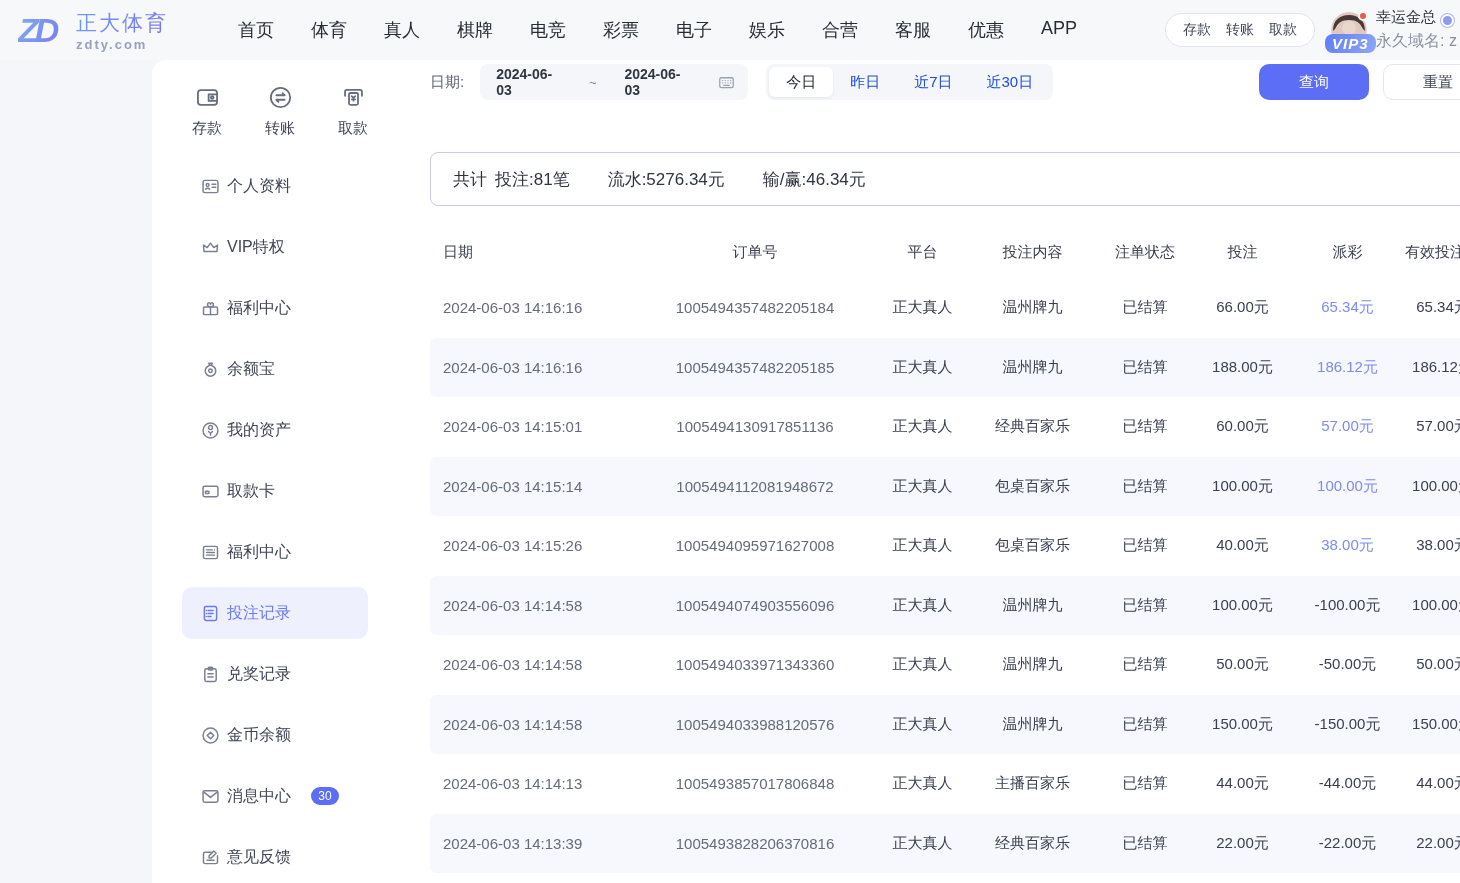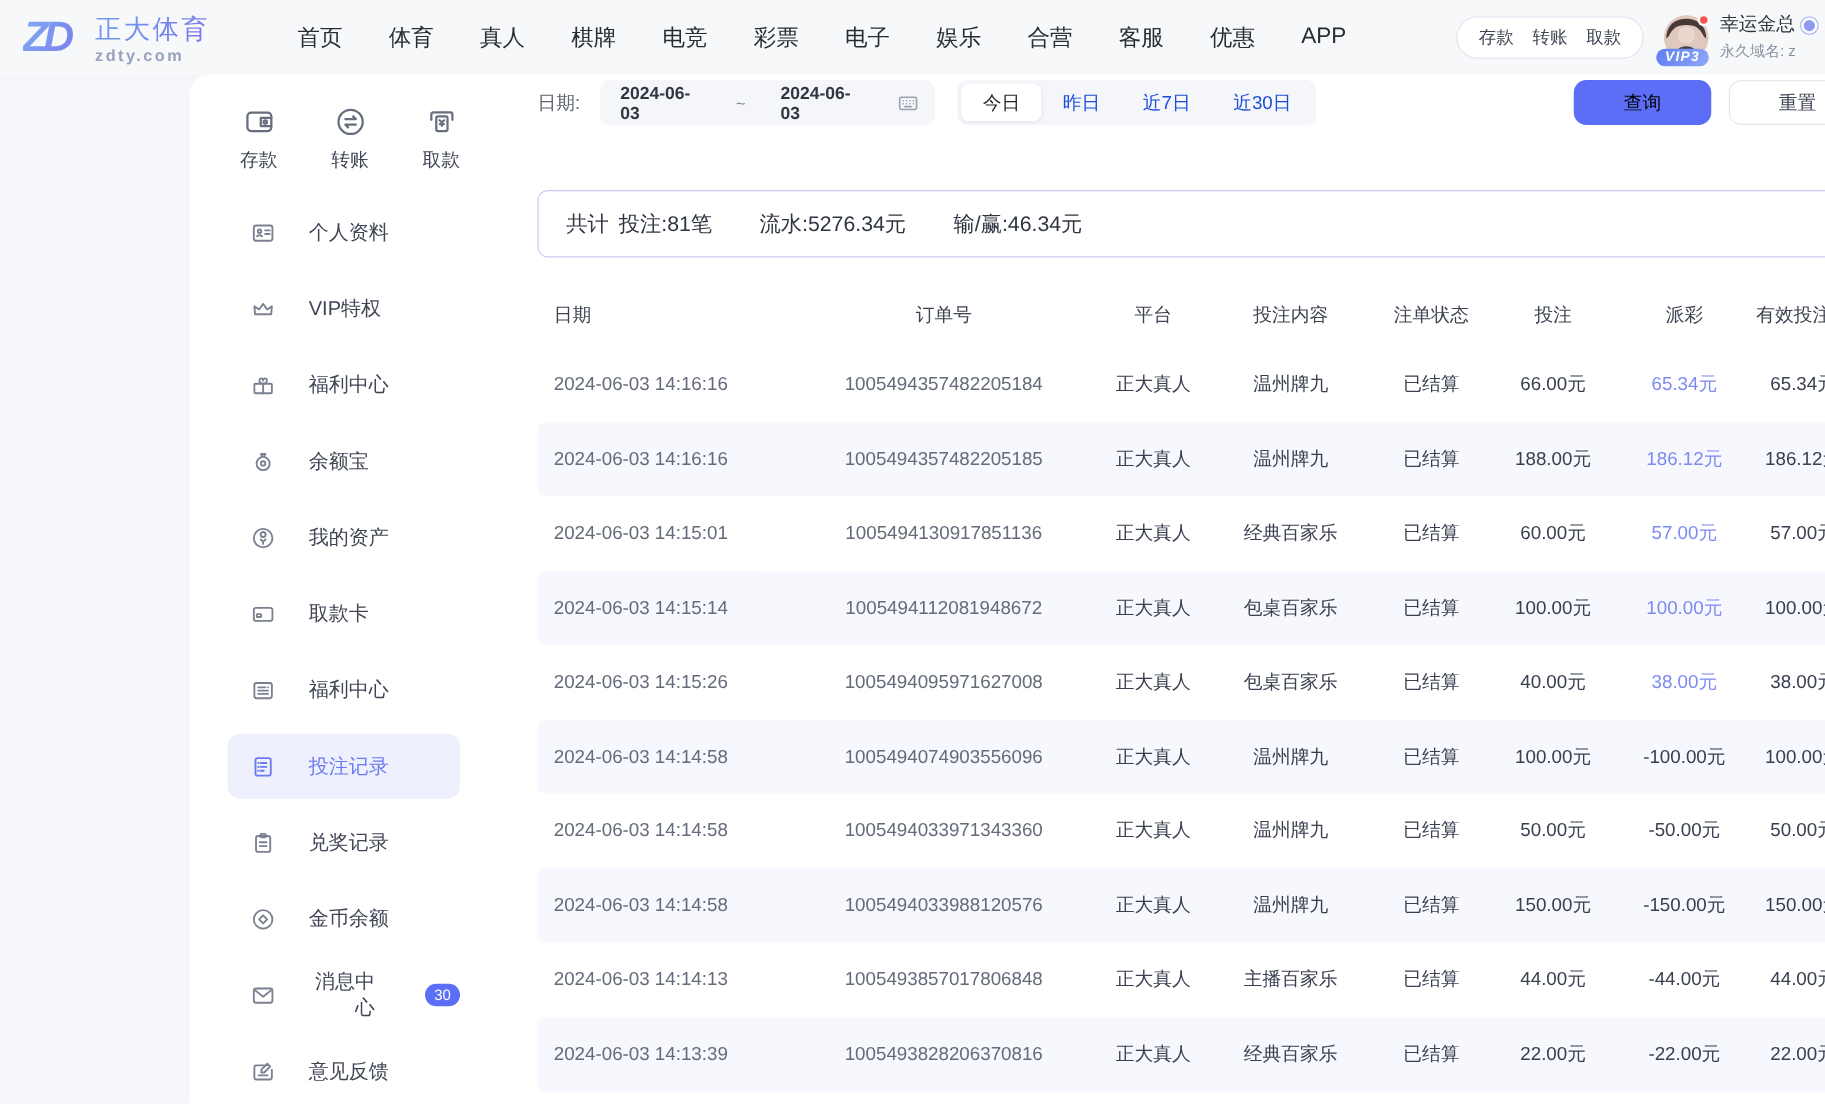--- a/index.html
+++ b/index.html
@@ -23,39 +23,39 @@
   .nav { display:flex; gap:37px; margin-left:42px; }
   .nav-item { font-size:18px; color:#272c35; cursor:pointer; white-space:nowrap; }
   .wallet-pill { margin-left:auto; display:flex; align-items:center; gap:15px; height:34px;
     padding:0 17px; border:1px solid #e2e5ef; border-radius:17px; background:#fff; }
   .wallet-pill span { font-size:14px; color:#3f4554; cursor:pointer; }
   .avatar-wrap { position:relative; margin-left:16px; flex:none; }
   .avatar { display:block; border-radius:50%; }
   .red-dot { position:absolute; top:-1px; right:-1px; width:10px; height:10px; border-radius:50%;
     background:#f4564e; border:2px solid #f7f8fa; }
   .vip-badge { position:absolute; left:-6px; bottom:-5px; padding:1px 7px; border-radius:8px;
-    background:linear-gradient(120deg,#5e7df2,#8fa8f7); color:#fff; font-size:11px;
+    background:linear-gradient(120deg,#5e7df2,#8fa8f7); color:#fff; font-size:15px;
     font-weight:700; font-style:italic; letter-spacing:1px; }
   .user-meta { margin-left:9px; width:84px; flex:none; overflow:visible; }
   .user-name { font-size:15px; font-weight:500; color:#2c313b; white-space:nowrap; }
-  .user-sub { font-size:12px; color:#8a90a0; white-space:nowrap; margin-top:4px; }
+  .user-sub { font-size:16px; color:#8a90a0; white-space:nowrap; margin-top:4px; }
 
   
   .content { margin-left:152px; height:823px; background:#fff; border-top-left-radius:14px;
     display:flex; }
 
   
   .sidebar { width:260px; flex:none; padding-top:24px; }
   .quick-actions { display:flex; justify-content:space-between; padding:0 26px 0 22px; }
   .qa-item { width:66px; display:flex; flex-direction:column; align-items:center; gap:8px; cursor:pointer; }
   .qa-item svg { color:#666d7e; }
   .qa-label { font-size:15px; color:#3f4554; }
   .menu { margin-top:22px; }
   .menu-item { height:52px; margin:0 44px 9px 30px; padding-left:18px; border-radius:10px;
-    display:flex; align-items:center; gap:26px; cursor:pointer; color:#7a8090;text-align:right; }
+    display:flex; align-items:center; gap:6px; cursor:pointer; color:#7a8090; }
   .menu-item .label { font-size:16px; color:#3f4554; }
   .menu-item.active { background:#eef0fd; color:#6b7af0; }
   .menu-item.active .label { color:#6b7af0; }
   .count-badge { margin-left:14px; min-width:28px; height:18px; padding:0 7px; border-radius:9px;
     background:#5b6ef5; color:#fff; font-size:12px; display:flex; align-items:center;
     justify-content:center; }
 
   
   .main { flex:1; padding:4px 5px 0 18px; }
   .filter-row { display:flex; align-items:center; height:36px; }
@@ -66,21 +66,21 @@
   .date-sep { font-size:13px; color:#7c828f; }
   .cal-icon { margin-left:auto; color:#9aa0ac; display:flex; }
   .quick-tabs { display:flex; align-items:center; margin-left:18px; height:36px;
     background:#f5f6fa; border-radius:8px; padding:3px; }
   .qt { height:30px; padding:0 17px; display:flex; align-items:center; font-size:15px;
     color:#1d4ed8; border-radius:6px; cursor:pointer; }
   .qt.active { background:#fff; color:#23272f; box-shadow:0 1px 3px rgba(40,50,90,.08); }
   .filter-btns { margin-left:auto; display:flex; gap:14px; }
   .btn { width:110px; height:36px; border:none; border-radius:10px; font-size:15px; cursor:pointer;
     font-family:inherit; }
-  .btn-primary { background:#5b6ef5; color:#000000; }
+  .btn-primary { background:#5b6ef5; color:#ffffff; }
   .btn-plain { background:#fff; color:#3f4554; border:1px solid #e3e6ee; }
 
   .summary-bar { margin-top:52px; height:54px; border:1px solid #c6ccf0; border-radius:8px;
     display:flex; align-items:center; padding:0 22px; gap:8px; }
   .summary-bar .seg { font-size:17px; color:#2e3440; }
   .summary-bar .gap { width:22px; }
 
   
   .table { margin-top:20px; }
   .tr { display:grid; grid-template-columns:192px 240px 95px 125px 100px 95px 115px 1fr;

